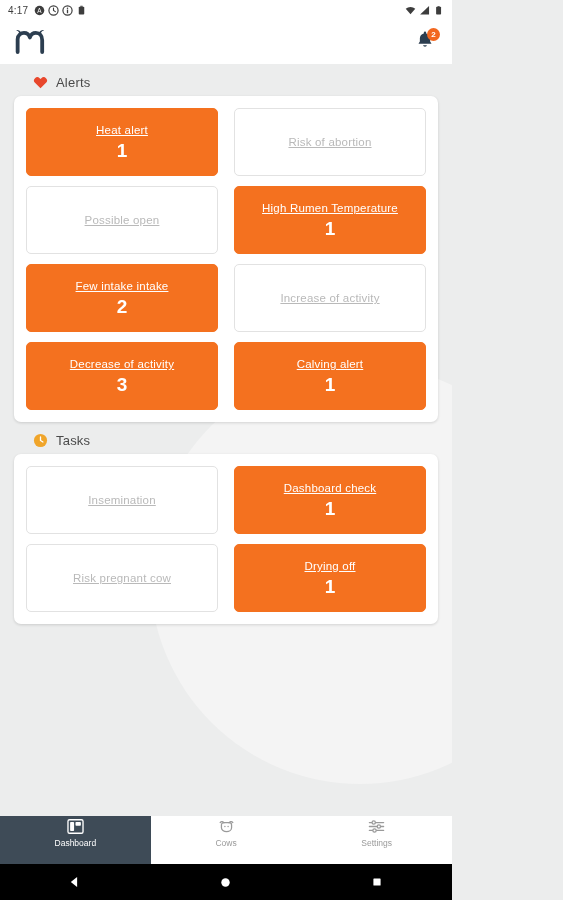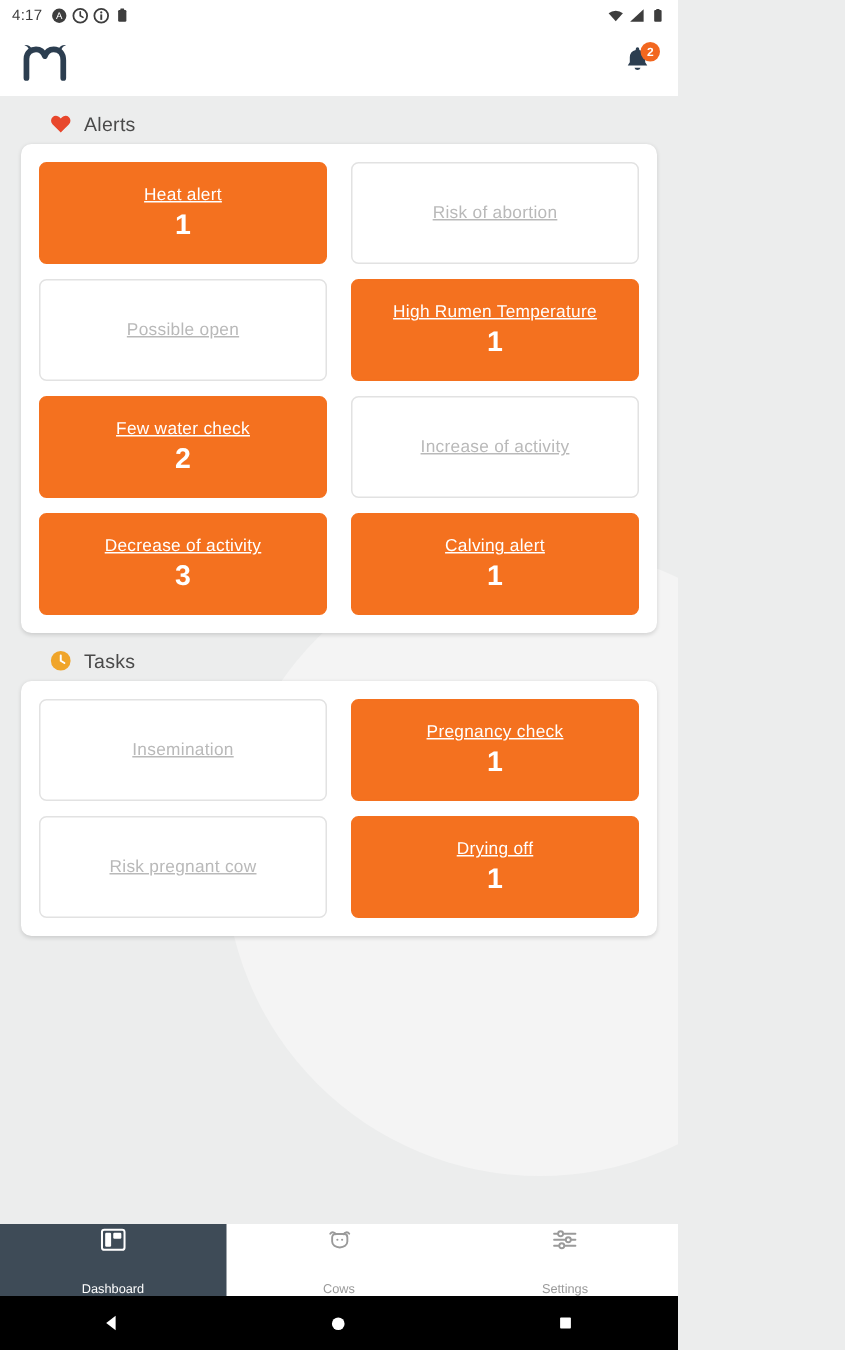--- a/index.html
+++ b/index.html
@@ -146,21 +146,21 @@
     display: flex;
     flex: 0 0 auto;
     position: relative;
     z-index: 3;
   }
   .navitem {
     flex: 1 1 0;
     display: flex;
     flex-direction: column;
     align-items: center;
-    justify-content: space-between;
+    justify-content: flex-start;
     gap: 2px;
     font-size: 8.5px;
     color: #9a9a9a;
   }
   .navitem.selected {
     background: #3e4b57;
     color: #ffffff;
   }
   .navitem .nav-ic { height: 20px; display:flex; align-items:center; justify-content:center; }
 
@@ -274,21 +274,21 @@
           </div>
           <div class="tile inactive">
             <span class="t-label">Possible open</span>
 
           </div>
           <div class="tile active">
             <span class="t-label">High Rumen Temperature</span>
             <span class="t-count">1</span>
           </div>
           <div class="tile active">
-            <span class="t-label">Few water check</span>
+            <span class="t-label">Few intake intake</span>
             <span class="t-count">2</span>
           </div>
           <div class="tile inactive">
             <span class="t-label">Increase of activity</span>
 
           </div>
           <div class="tile active">
             <span class="t-label">Decrease of activity</span>
             <span class="t-count">3</span>
           </div>
@@ -310,21 +310,21 @@
         </span>
         <span class="sec-title">Tasks</span>
       </div>
       <div class="card">
         <div class="grid">
           <div class="tile inactive">
             <span class="t-label">Insemination</span>
 
           </div>
           <div class="tile active">
-            <span class="t-label">Pregnancy check</span>
+            <span class="t-label">Dashboard check</span>
             <span class="t-count">1</span>
           </div>
           <div class="tile inactive">
             <span class="t-label">Risk pregnant cow</span>
 
           </div>
           <div class="tile active">
             <span class="t-label">Drying off</span>
             <span class="t-count">1</span>
           </div>

